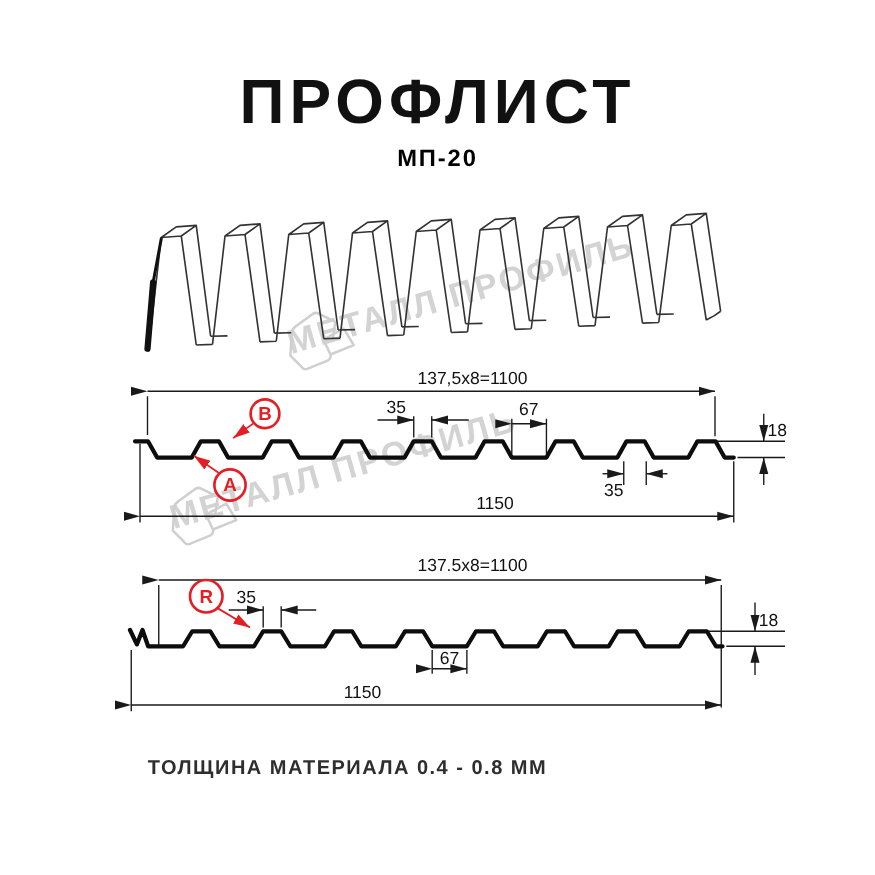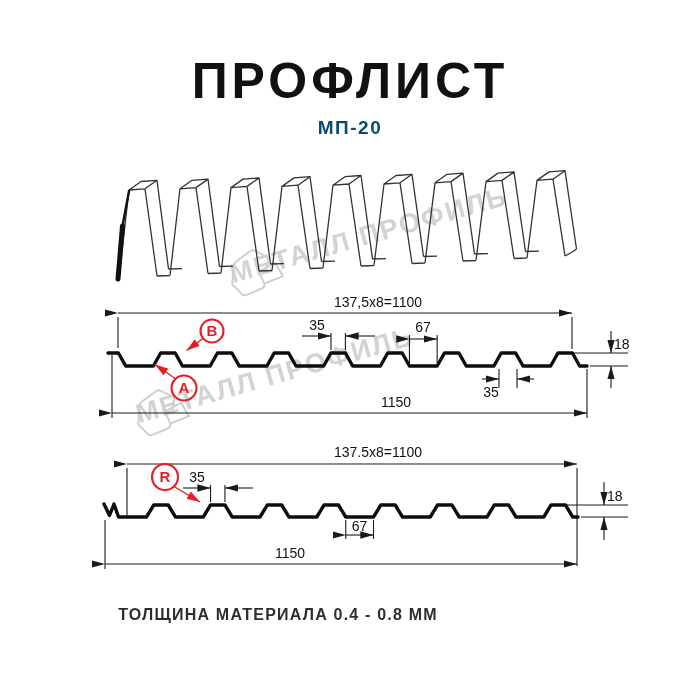--- a/index.html
+++ b/index.html
@@ -1,20 +1,20 @@
 <!DOCTYPE html>
 <html><head>
 <meta charset="utf-8">
 <style>
   html,body{margin:0;padding:0;background:#fff;}
   .canvas{position:relative;width:700px;height:700px;background:#fff;overflow:hidden;
           font-family:"Liberation Sans", sans-serif;}
   header{position:absolute;top:52px;left:0;width:700px;text-align:center;z-index:3;}
   h1{margin:0;font-size:50px;font-weight:bold;letter-spacing:4px;color:#111;}
-  .subtitle{margin-top:7px;font-size:19px;font-weight:bold;letter-spacing:1.5px;color:#0c4a6e;}
+  .subtitle{margin-top:7px;font-size:19px;font-weight:bold;letter-spacing:1.5px;color:#000000;}
   footer{position:absolute;top:606px;left:0;width:556px;text-align:center;z-index:3;}
   .foot-note{font-size:16px;font-weight:bold;letter-spacing:1.2px;color:#2e2e2e;}
   .wm{position:absolute;display:flex;align-items:center;z-index:1;transform-origin:0 50%;
       transform:rotate(-16deg);white-space:nowrap;}
   .wm1{left:222px;top:262px;}
   .wm2{left:128px;top:402px;}
   .wm-text{font-size:27px;font-weight:bold;letter-spacing:2px;color:#d3d3d3;margin-left:9px;}
   .wm-logo{flex:0 0 auto;}
   svg{position:absolute;z-index:2;overflow:visible;}
   #sketch{left:105px;top:160px;}

